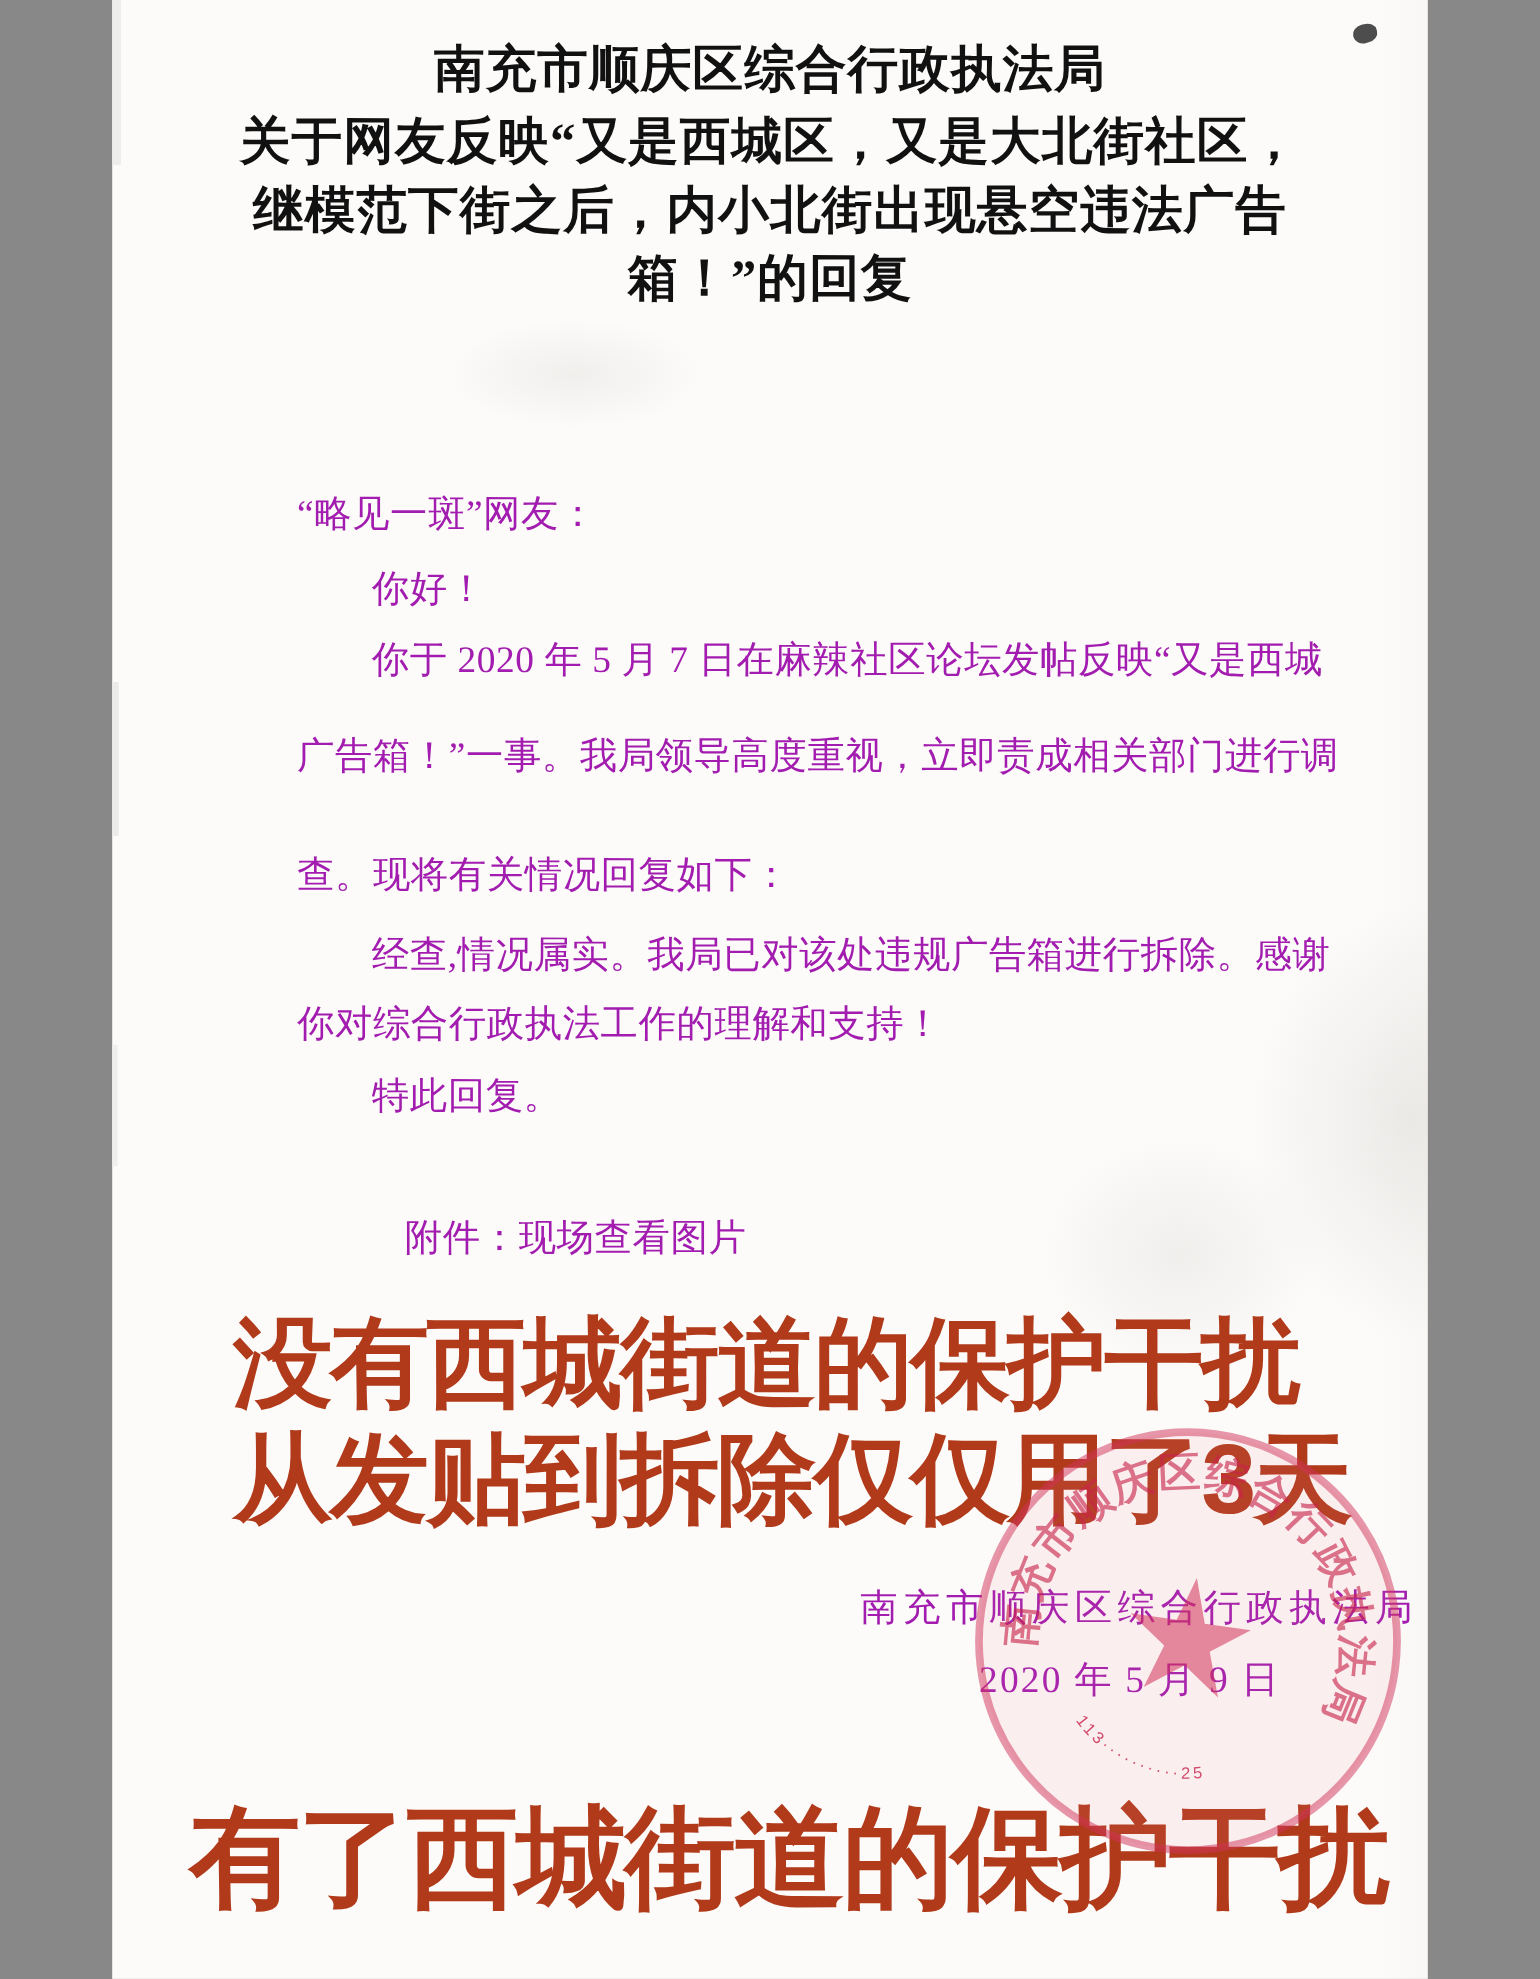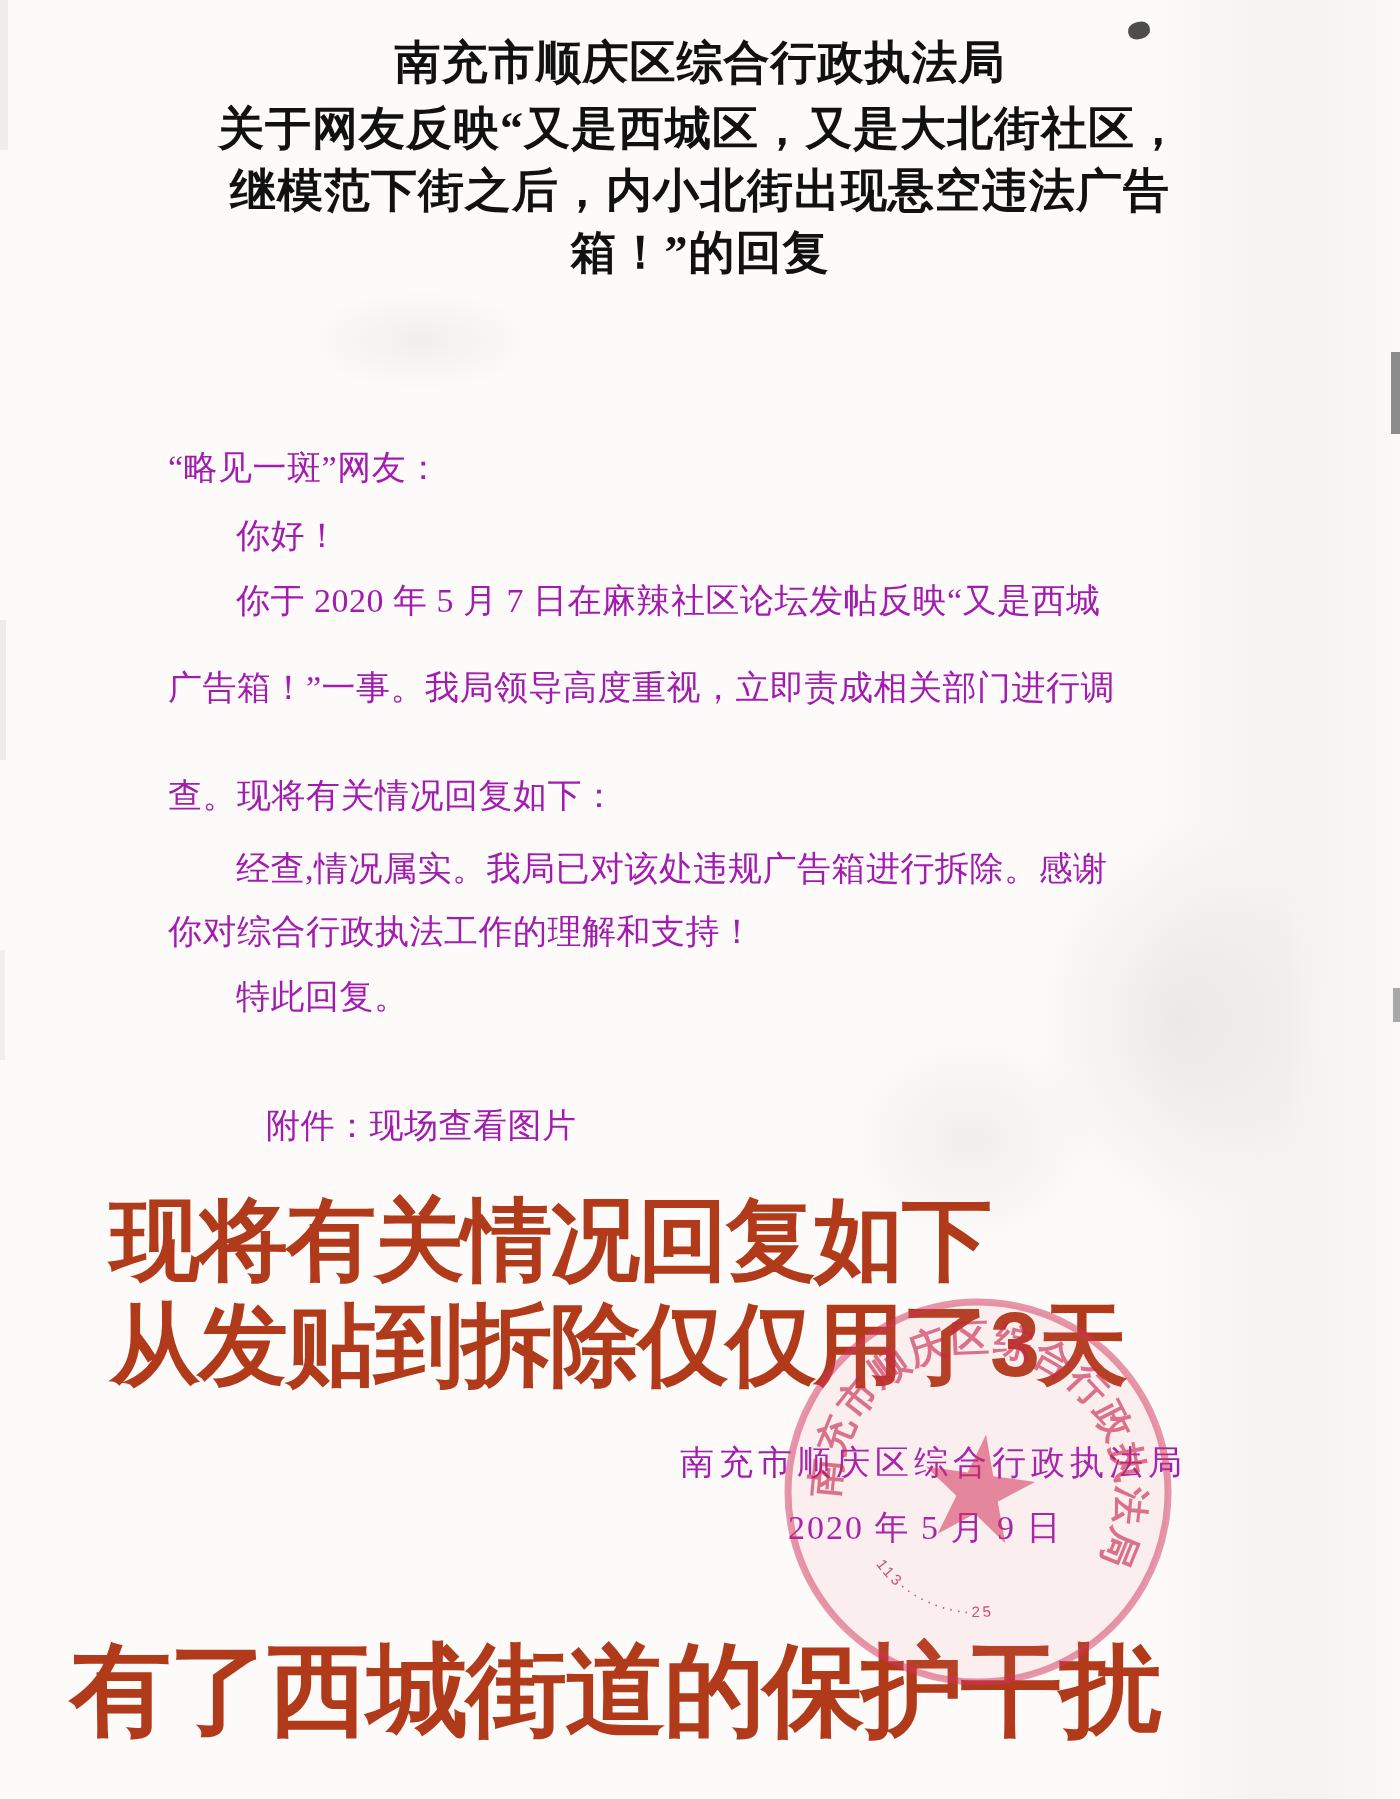--- a/index.html
+++ b/index.html
@@ -1,20 +1,21 @@
 <!DOCTYPE html>
 <html><head>
 <meta charset="utf-8">
 <style>
   html,body{margin:0;padding:0;background:#888;}
   .page{
-    position:relative;width:1400px;height:1799px;margin:0 auto;
+    position:relative;width:1168px;height:1799px;margin:0 auto;
     background:#fcfbf9;overflow:hidden;
     font-family:"Liberation Serif","DejaVu Serif",serif;
     color:#1d1d1d;
+    padding-left:28px;
   }
   
   .noise{position:absolute;z-index:0;pointer-events:none;}
   .n-band{left:1140px;top:0;width:260px;height:1799px;
     background:linear-gradient(90deg,rgba(224,221,218,0) 0%,rgba(224,221,218,0.28) 55%,rgba(224,221,218,0.08) 100%);}
   .n-blotch1{left:1030px;top:820px;width:300px;height:400px;
     background:radial-gradient(ellipse at center,rgba(210,207,204,0.38),rgba(210,207,204,0) 70%);}
   .n-blotch2{left:300px;top:290px;width:240px;height:100px;
     background:radial-gradient(ellipse at center,rgba(214,211,208,0.30),rgba(214,211,208,0) 70%);}
   .n-blotch3{left:840px;top:1030px;width:260px;height:220px;
@@ -79,21 +80,21 @@
   <div class="b" style="top:668px">广告箱！”一事。我局领导高度重视，立即责成相关部门进行调</div>
   <div class="b" style="top:776px">查。现将有关情况回复如下：</div>
   <div class="b ind" style="top:849px">经查,情况属实。我局已对该处违规广告箱进行拆除。感谢</div>
   <div class="b" style="top:912px">你对综合行政执法工作的理解和支持！</div>
   <div class="b ind" style="top:977px">特此回复。</div>
   <div class="b att" style="top:1106px">附件：现场查看图片</div>
 
   <div class="b sig" style="top:1443px">南充市顺庆区综合行政执法局</div>
   <div class="b date" style="top:1508px">2020 年 5 月 9 日</div>
 
-  <div class="red r1a">现将有关情况回复如下</div>
+  <div class="red r1a">没有西城街道的保护干扰</div>
   <div class="red r1b">从发贴到拆除仅仅用了3天</div>
   <div class="red r2a">有了西城街道的保护干扰</div>
 
   <svg class="stamp" viewBox="0 0 420 420" xmlns="http://www.w3.org/2000/svg" xmlns:xlink="http://www.w3.org/1999/xlink">
     <defs>
       <path id="ringArc" d="M 78 256 A 140 140 0 1 1 342 256"></path>
       <path id="codeArc" d="M 110 285 A 125 125 0 0 0 310 285"></path>
     </defs>
     <g transform="rotate(8 210 210)">
       <circle cx="210" cy="210" r="190" fill="rgba(232,130,150,0.10)" stroke="rgba(209,49,90,0.50)" stroke-width="7"></circle>

